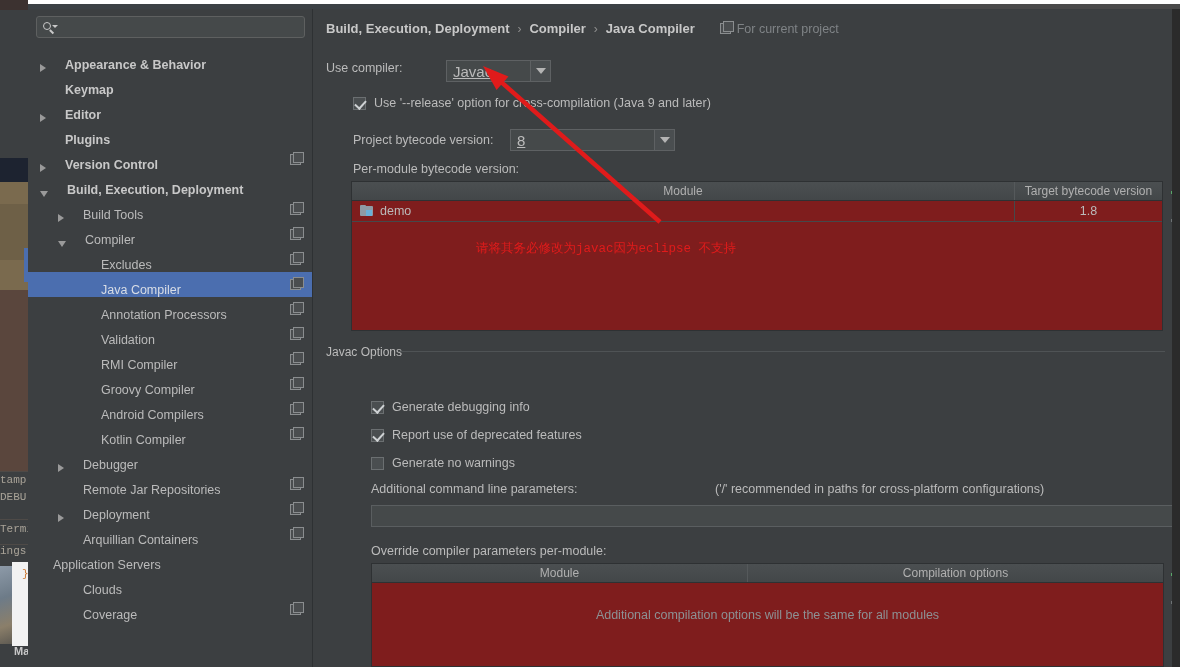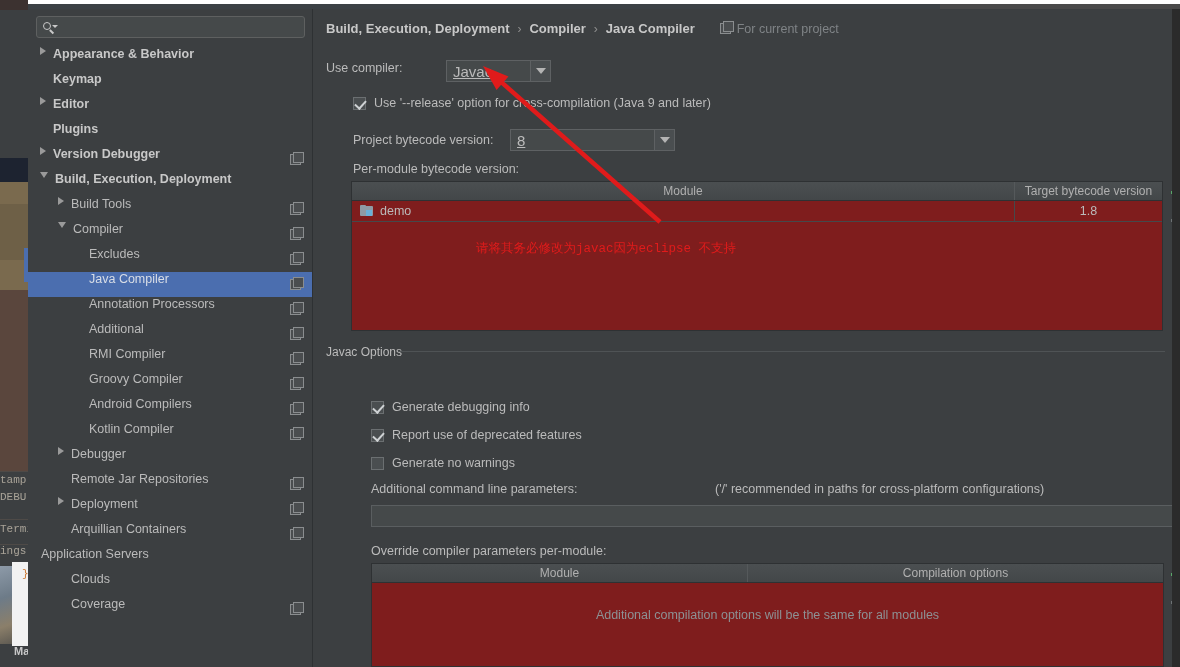--- a/index.html
+++ b/index.html
@@ -62,22 +62,23 @@
     border-top: 3.5px solid #c8c8c8;
   }
   .search-input {
     border: none; outline: none; background: transparent;
     color: #bbbbbb; font-family: "Liberation Sans", sans-serif; font-size: 12px;
     margin-left: 4px; width: 230px;
   }
 
   .tree { position: absolute; left: 0; top: 38px; width: 285px; height: 620px; overflow: hidden; }
   .tree-row {
-    position: relative; height: 25px; display: flex; align-items: flex-start;
+    position: relative; height: 25px; display: flex; align-items: flex-end;
     white-space: nowrap;
+    gap: 12px;
   }
   .tree-row.selected { background: #4b6eaf; }
   .tree-row.selected .tree-label { color: #d8dde6; }
   .tree-arrow {
     width: 0; height: 0; flex: none; margin-right: 7px;
   }
   .arrow-right { border-top: 4.5px solid transparent; border-bottom: 4.5px solid transparent; border-left: 6px solid #9a9a9a; }
   .arrow-down { border-left: 4.5px solid transparent; border-right: 4.5px solid transparent; border-top: 6px solid #9a9a9a; }
   .arrow-none { width: 6px; margin-right: 7px; }
   .tree-label { font-size: 12.5px; color: #bbbbbb; }
@@ -246,21 +247,21 @@
           <div class="tree-row" style="padding-left: 12px;">
             <span class="tree-arrow arrow-right"></span>
             <span class="tree-label bold">Editor</span>
           </div>
           <div class="tree-row" style="padding-left: 12px;">
             <span class="arrow-none"></span>
             <span class="tree-label bold">Plugins</span>
           </div>
           <div class="tree-row" style="padding-left: 12px;">
             <span class="tree-arrow arrow-right"></span>
-            <span class="tree-label bold">Version Debugger</span>
+            <span class="tree-label bold">Version Control</span>
             <span class="proj-icon"></span>
           </div>
           <div class="tree-row" style="padding-left: 12px;">
             <span class="tree-arrow arrow-down"></span>
             <span class="tree-label bold">Build, Execution, Deployment</span>
           </div>
           <div class="tree-row" style="padding-left: 30px;">
             <span class="tree-arrow arrow-right"></span>
             <span class="tree-label">Build Tools</span>
             <span class="proj-icon"></span>
@@ -280,21 +281,21 @@
             <span class="tree-label">Java Compiler</span>
             <span class="proj-icon"></span>
           </div>
           <div class="tree-row" style="padding-left: 48px;">
             <span class="arrow-none"></span>
             <span class="tree-label">Annotation Processors</span>
             <span class="proj-icon"></span>
           </div>
           <div class="tree-row" style="padding-left: 48px;">
             <span class="arrow-none"></span>
-            <span class="tree-label">Additional</span>
+            <span class="tree-label">Validation</span>
             <span class="proj-icon"></span>
           </div>
           <div class="tree-row" style="padding-left: 48px;">
             <span class="arrow-none"></span>
             <span class="tree-label">RMI Compiler</span>
             <span class="proj-icon"></span>
           </div>
           <div class="tree-row" style="padding-left: 48px;">
             <span class="arrow-none"></span>
             <span class="tree-label">Groovy Compiler</span>

